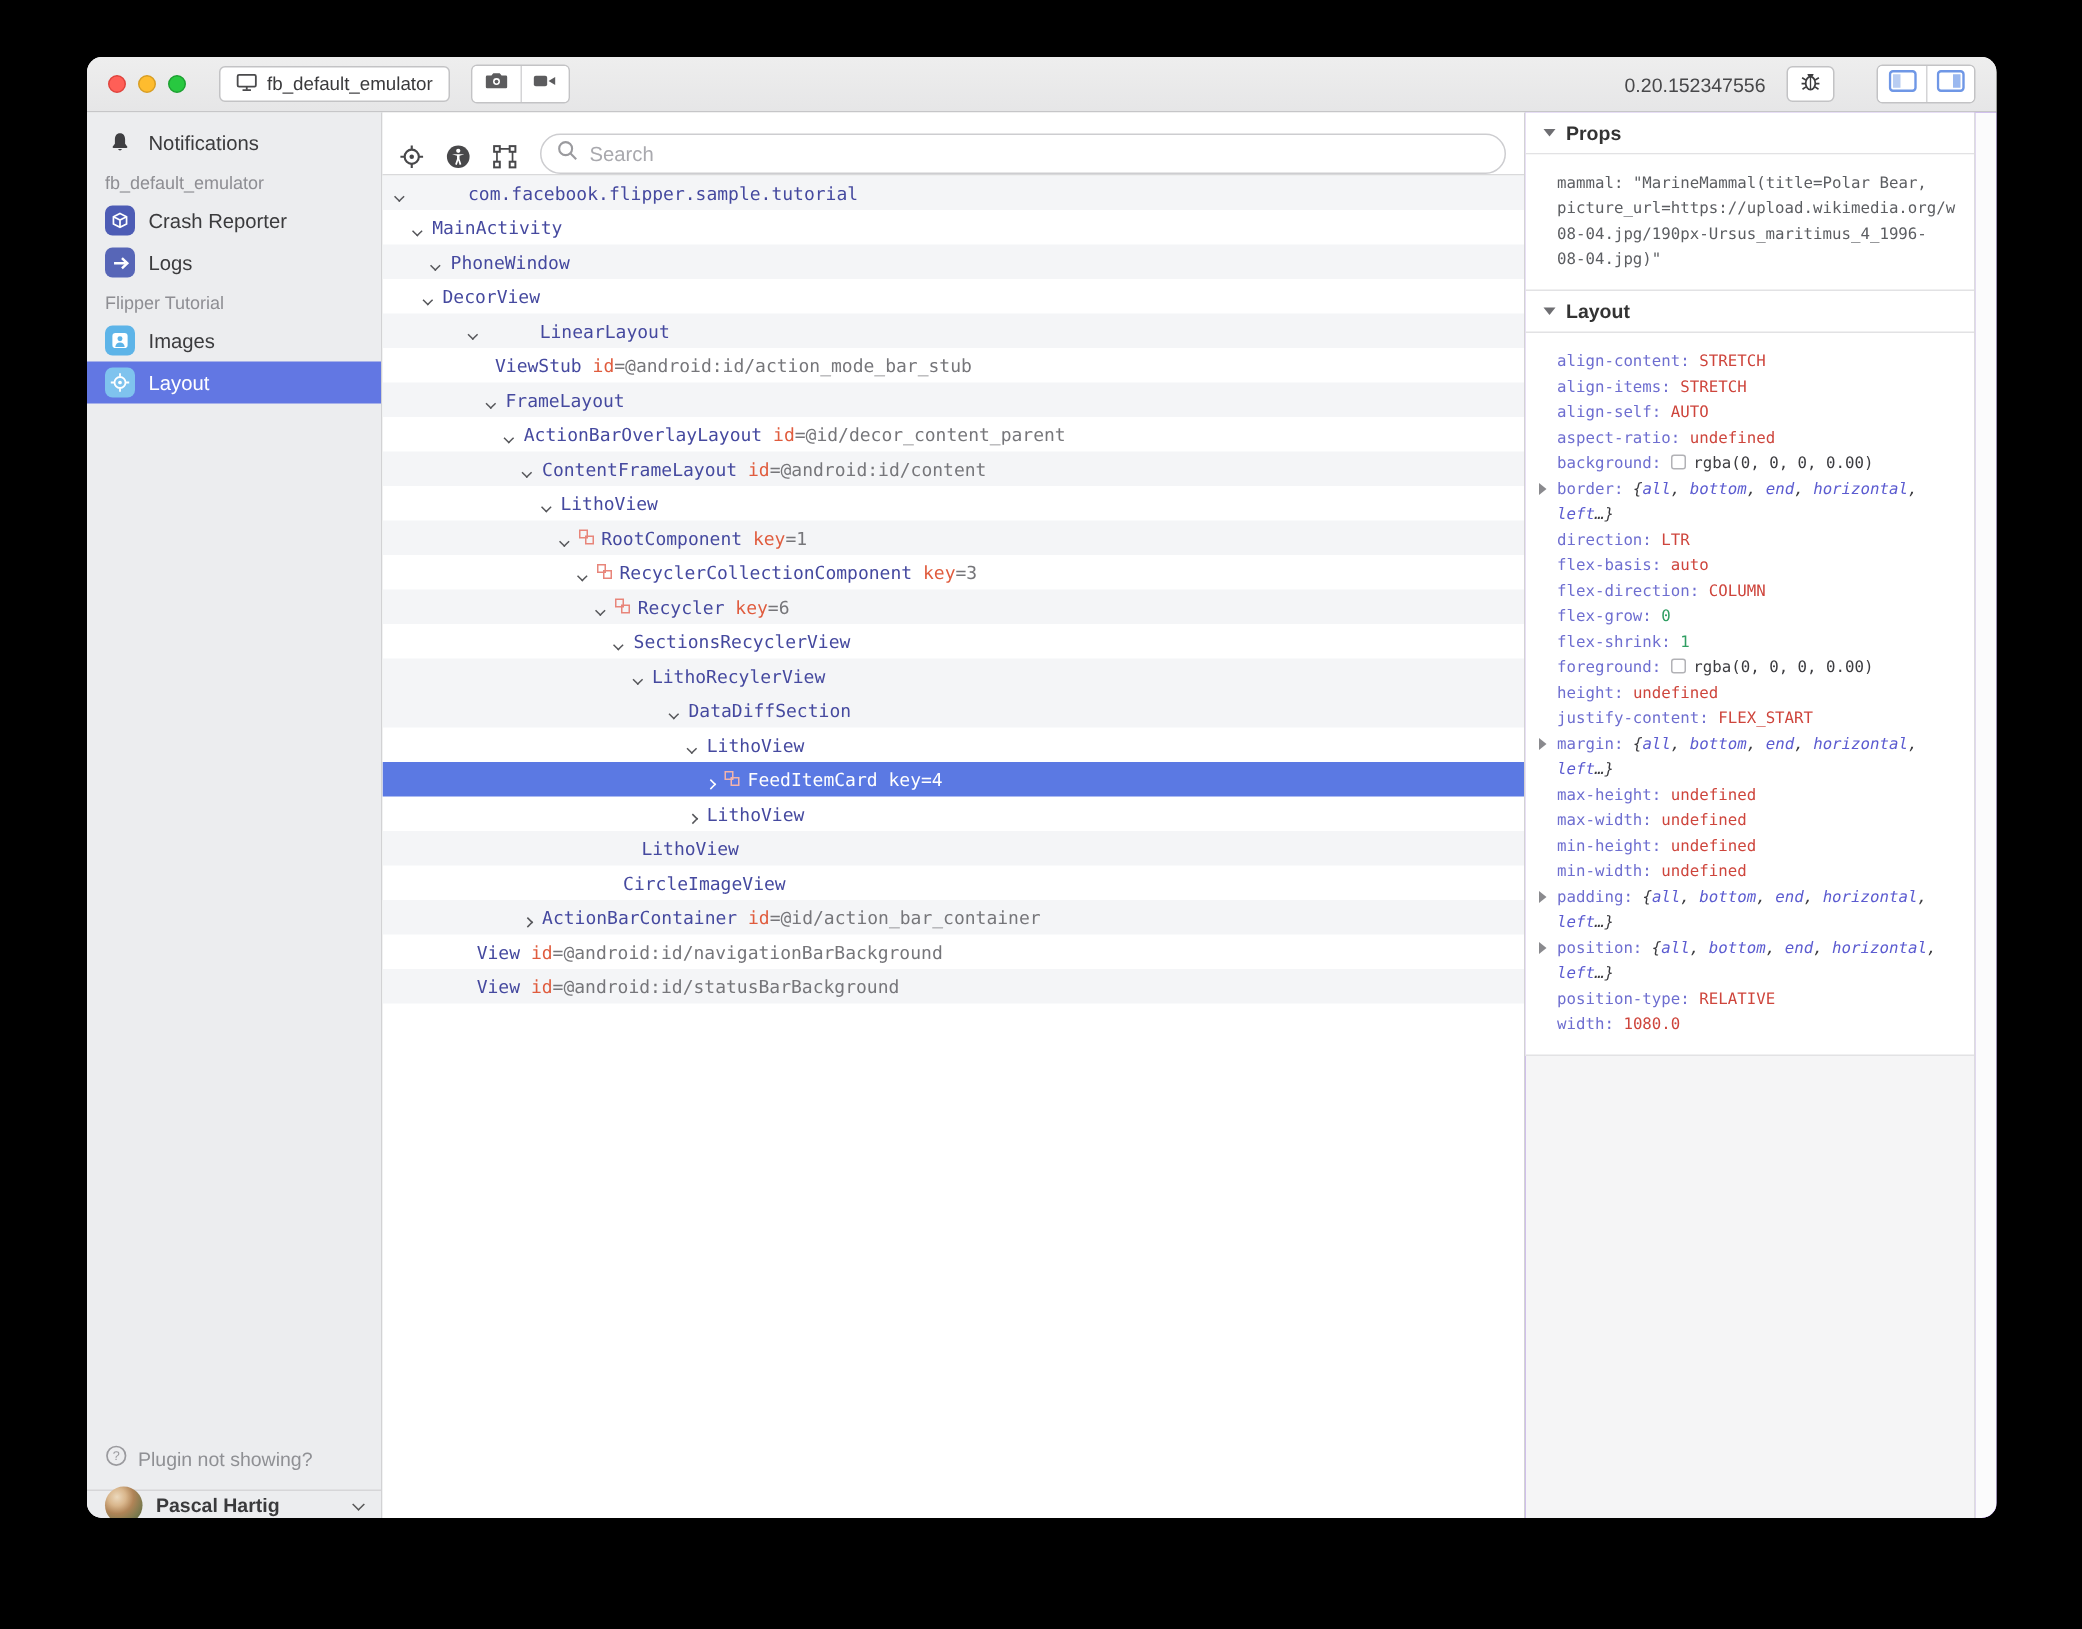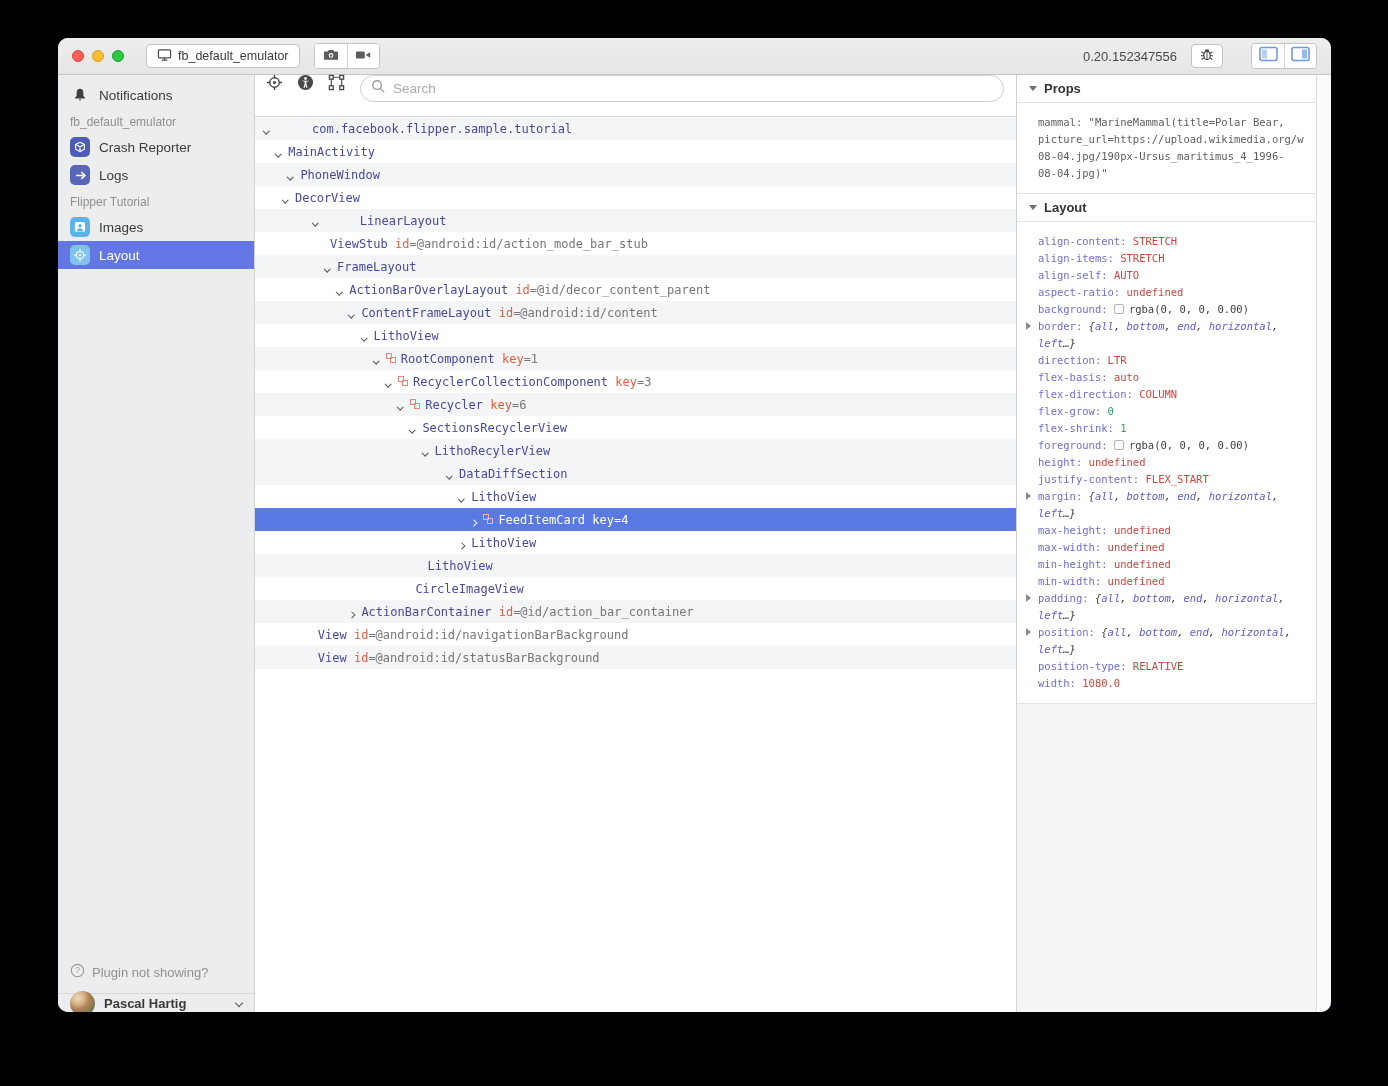--- a/index.html
+++ b/index.html
@@ -43,21 +43,21 @@
   .sb-footer { margin-top:auto; }
   .sb-help { display:flex; align-items:center; gap:7px; padding:0 12px; height:30px; font-size:13px; color:#8f9094; margin-bottom:6px; }
   .sb-user { height:19px; border-top:1px solid #d6d6d8; display:flex; align-items:center; padding:0 12px; gap:9px; }
   .avatar { width:25px; height:25px; border-radius:50%; flex:none;
     background:radial-gradient(circle at 32% 28%, #ecd9bd 0%, #d9b68c 24%, #b08457 45%, #7d7a4e 70%, #4e5a3a 100%); }
   .sb-user-name { font-size:13px; font-weight:bold; color:#3a3a3c; flex:1; }
   .chev { display:inline-block; width:6px; height:6px; border-right:1.6px solid #555; border-bottom:1.6px solid #555; }
   .chev.down { transform:rotate(45deg); }
 
   
-  .tree-toolbar { height:42px; flex:none; border-bottom:1px solid #d9d9db; display:flex; align-items:flex-start; padding:0 10px; gap:13px; }
+  .tree-toolbar { height:42px; flex:none; border-bottom:1px solid #d9d9db; display:flex; align-items:flex-end; padding:0 10px; gap:13px; }
   .tool-icon { width:18px; height:18px; display:flex; align-items:center; justify-content:center; }
   .search { flex:1; height:27px; margin-left:2px; margin-right:2px; border:1px solid #cdcdd0; border-radius:14px;
     display:flex; align-items:center; padding:0 10px; gap:7px; background:#fff; }
   .search input { border:none; outline:none; flex:1; font-size:13.5px; color:#333; background:transparent; }
   .search input::placeholder { color:#a9a9ae; }
 
   
   .tree { flex:1; overflow:hidden; font-family:"DejaVu Sans Mono", monospace; font-size:12px; }
   .trow { height:23px; display:flex; align-items:center; white-space:pre; }
   .trow.alt { background:#f4f5f7; }

